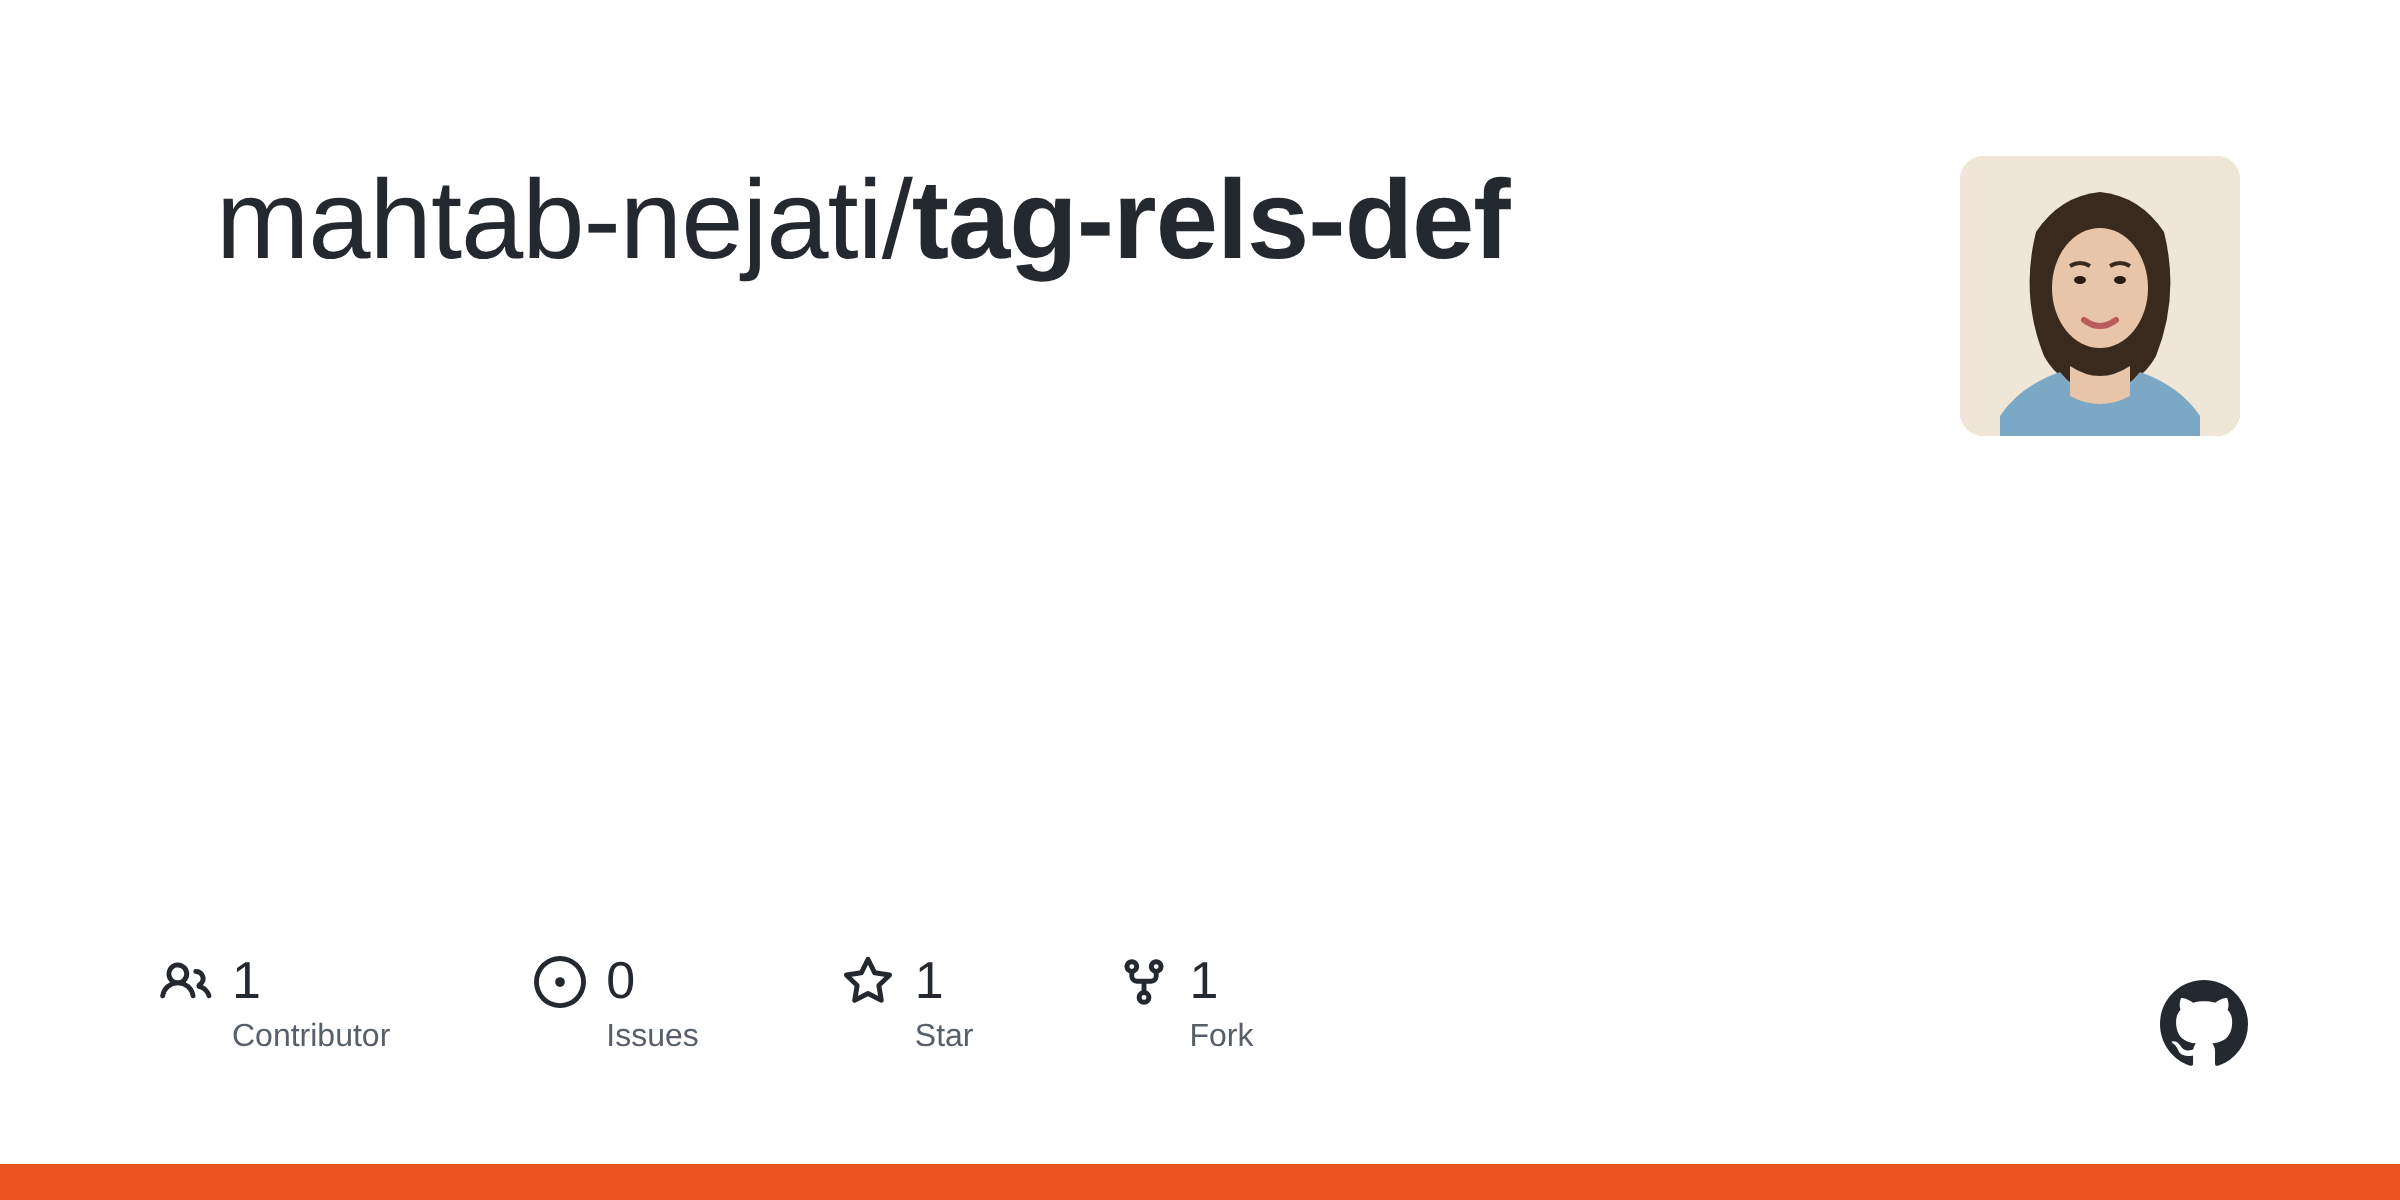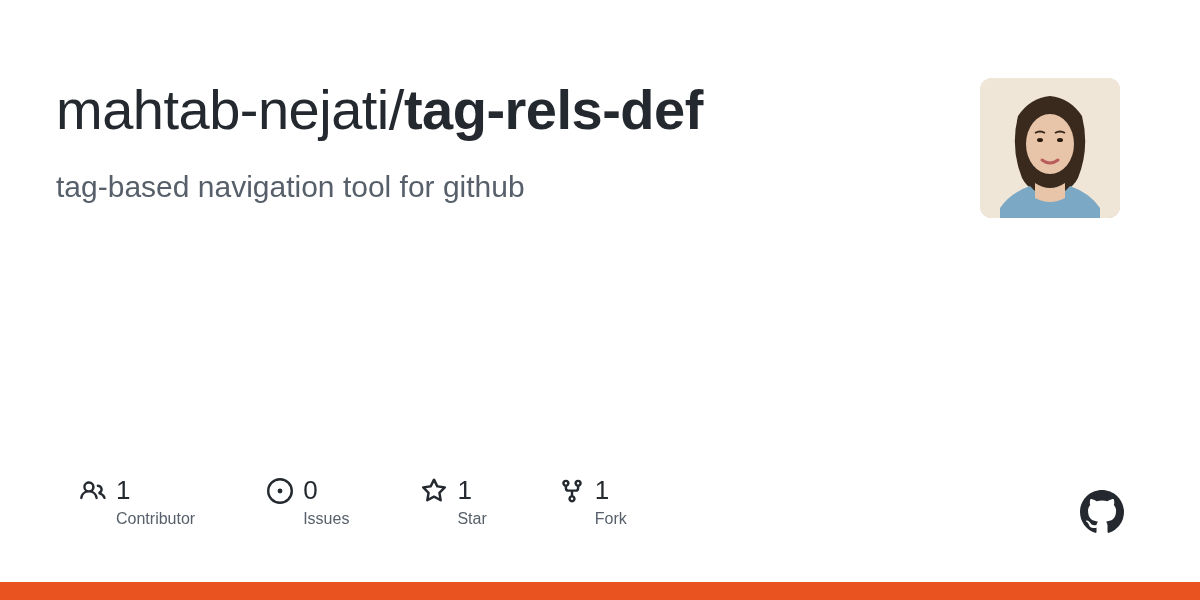--- a/index.html
+++ b/index.html
@@ -9,21 +9,21 @@
     }
     body {
       font-family: -apple-system, BlinkMacSystemFont, "Segoe UI", Helvetica, Arial, sans-serif;
       background: #ffffff;
       width: 1200px;
       height: 600px;
       position: relative;
       overflow: hidden;
     }
     .container {
-      padding: 78px 80px 0 56px;
+      padding: 78px 80px 0 108px;
       height: 100%;
       position: relative;
     }
     .header {
       display: flex;
       justify-content: space-between;
       align-items: flex-start;
     }
     .title-section {
       flex: 1;
@@ -128,21 +128,20 @@
   </style>
 </head>
 <body>
 
 <div class="container">
   <div class="header">
     <div class="title-section">
       <h1 class="repo-title">
         <span class="owner">mahtab-nejati</span><span class="sep">/</span><span class="name">tag-rels-def</span>
       </h1>
-      <p class="description">tag-based navigation tool for github</p>
     </div>
     <div class="avatar">
       <svg class="avatar-face" viewBox="0 0 140 140">
         <rect width="140" height="140" fill="#f0e6d8"></rect>
         <ellipse cx="70" cy="60" rx="30" ry="36" fill="#e8c4a8"></ellipse>
         <path d="M 38 38 Q 30 70 42 100 Q 50 115 70 118 Q 90 115 98 100 Q 110 70 102 38 Q 90 20 70 18 Q 50 20 38 38 Z" fill="#3a2a1e"></path>
         <ellipse cx="70" cy="66" rx="24" ry="30" fill="#e8c4a8"></ellipse>
         <ellipse cx="60" cy="62" rx="3" ry="2" fill="#2a1a10"></ellipse>
         <ellipse cx="80" cy="62" rx="3" ry="2" fill="#2a1a10"></ellipse>
         <path d="M 55 55 Q 60 52 65 55" stroke="#3a2a1e" stroke-width="2" fill="none"></path>

